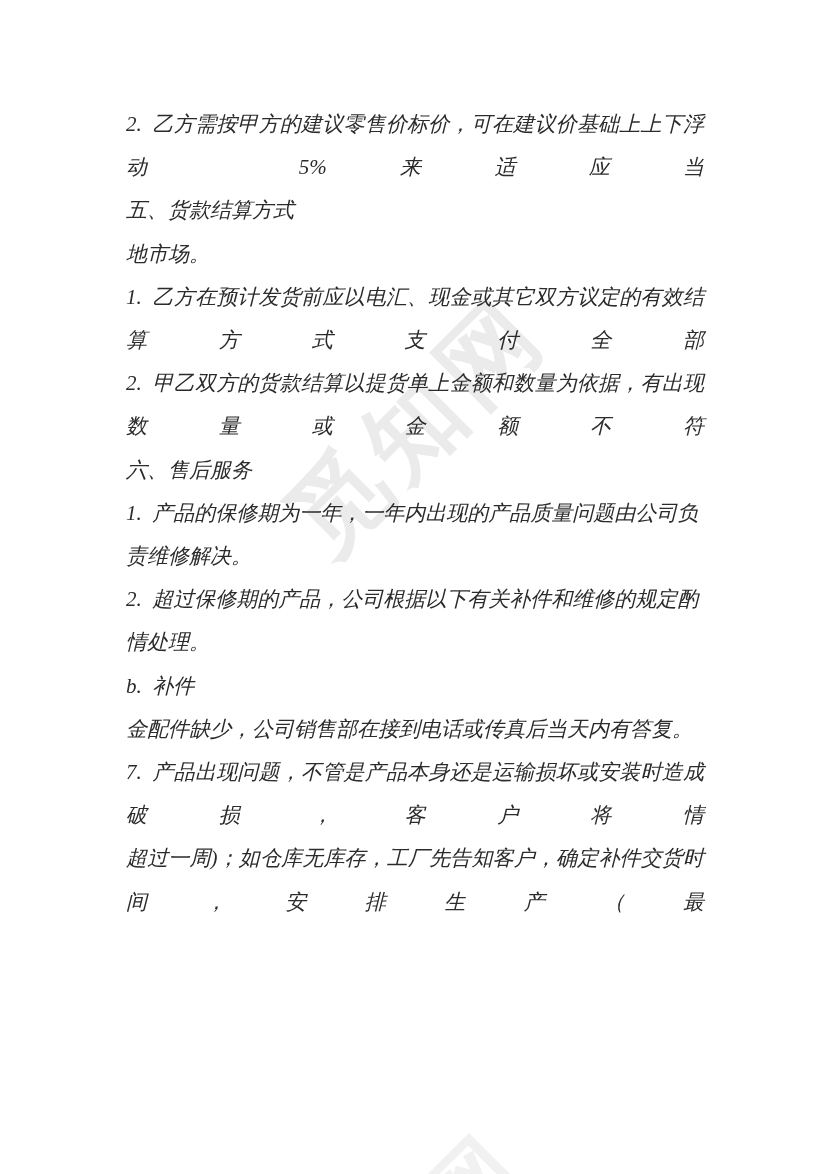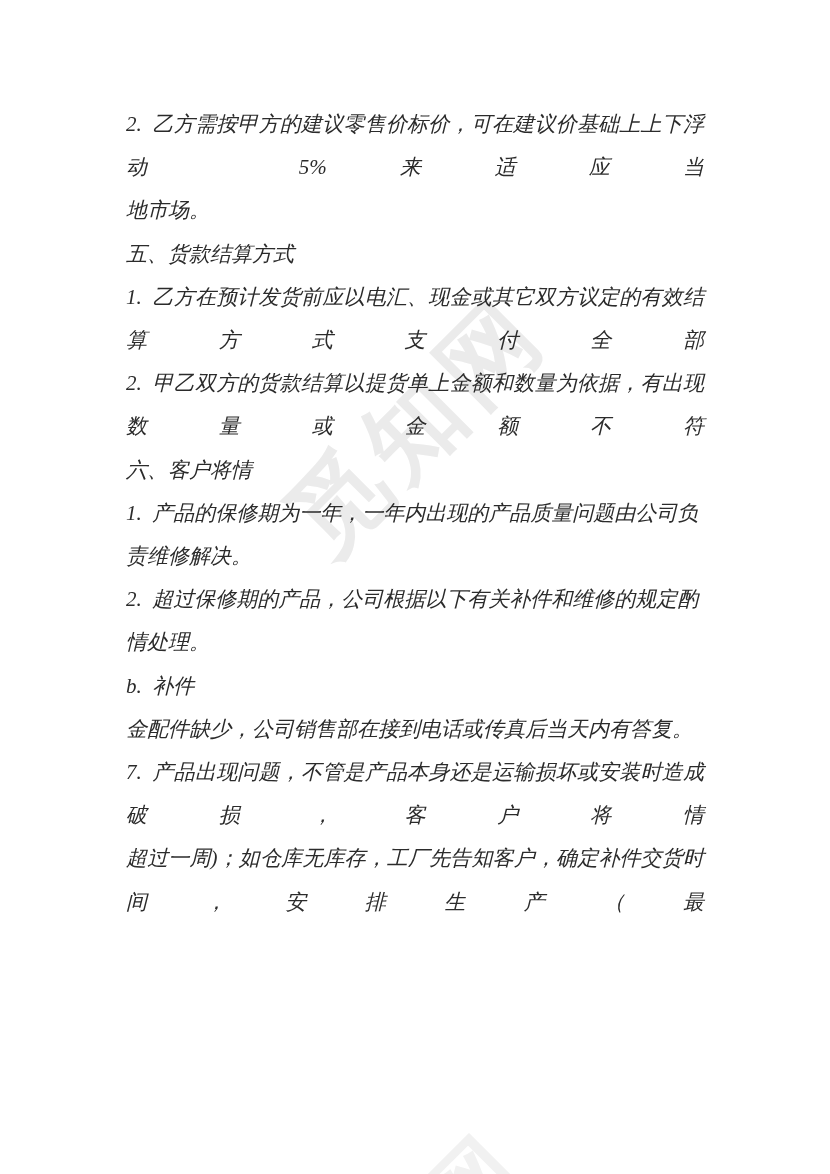--- a/index.html
+++ b/index.html
@@ -64,25 +64,25 @@
 </head>
 <body>
 
 <div class="page">
 
   <div class="watermark wm-main">觅知网</div>
   <div class="watermark wm-bottom">觅知网</div>
 
   <div class="content">
     <div class="line fill">2. 乙方需按甲方的建议零售价标价，可在建议价基础上上下浮动 5%来适应当</div>
+    <div class="line">五、货款结算方式</div>
     <div class="line">地市场。</div>
-    <div class="line">五、货款结算方式</div>
     <div class="line fill">1. 乙方在预计发货前应以电汇、现金或其它双方议定的有效结算方式支付全部</div>
     <div class="line fill">2. 甲乙双方的货款结算以提货单上金额和数量为依据，有出现数量或金额不符</div>
-    <div class="line">六、客户将情</div>
+    <div class="line">六、售后服务</div>
     <div class="line">1. 产品的保修期为一年，一年内出现的产品质量问题由公司负责维修解决。</div>
     <div class="line">2. 超过保修期的产品，公司根据以下有关补件和维修的规定酌情处理。</div>
     <div class="line">b. 补件</div>
     <div class="line">金配件缺少，公司销售部在接到电话或传真后当天内有答复。</div>
     <div class="line fill">7. 产品出现问题，不管是产品本身还是运输损坏或安装时造成破损，客户将情</div>
     <div class="line fill">超过一周)；如仓库无库存，工厂先告知客户，确定补件交货时间，安排生产（最</div>
 
   </div>
 
 </div>

